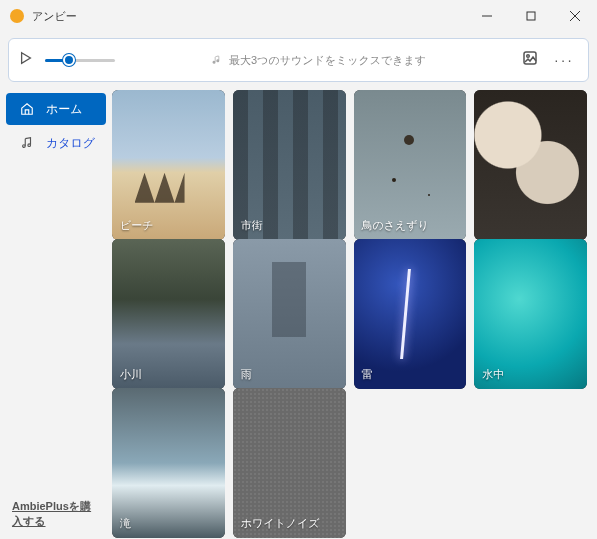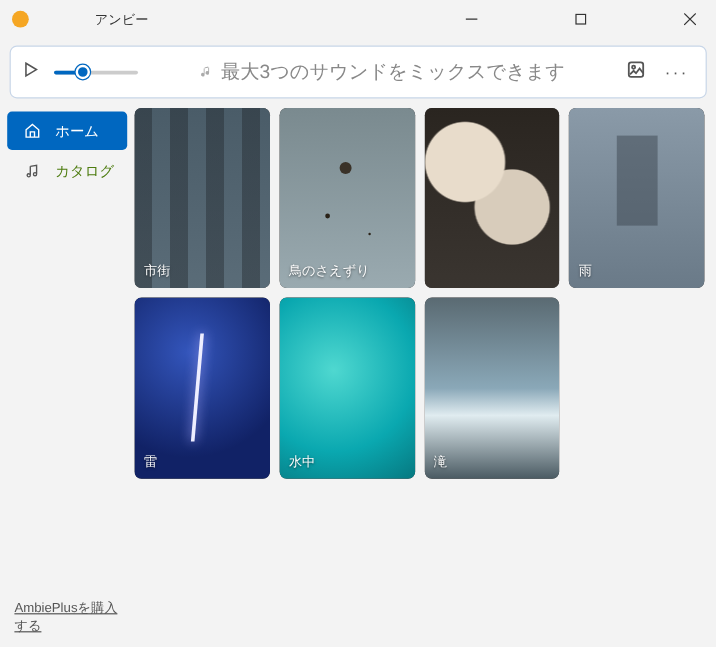--- a/index.html
+++ b/index.html
@@ -1,44 +1,44 @@
 <!DOCTYPE html>
 <html><head>
 <meta charset="utf-8">
 <style>
 * { margin: 0; padding: 0; box-sizing: border-box; font-family: "Yu Gothic UI", "Segoe UI", sans-serif; }
 body { width: 597px; height: 539px; background: #f3f3f3; overflow: hidden; }
 
-.titlebar { height: 32px; display: flex; align-items: center; padding-left: 10px; background: #f3f3f3; gap: 47px; }
+.titlebar { height: 32px; display: flex; align-items: center; padding-left: 10px; background: #f3f3f3; }
 .titlebar .app-icon { width: 14px; height: 14px; border-radius: 50%; background: #f5a623; margin-right: 8px; }
 .titlebar .title { font-size: 11px; color: #333; }
 .titlebar .spacer { flex: 1; }
 .wbtn { width: 44px; height: 32px; display: flex; align-items: center; justify-content: center; font-size: 12px; color: #333; }
 .wbtn svg { width: 10px; height: 10px; stroke: #333; }
 
 .controlbar { margin: 6px 8px 8px 8px; border: 1px solid #c8d6e8; border-radius: 6px; background: #fff; height: 44px; display: flex; align-items: center; padding: 0 10px; gap: 12px; }
 .play svg { width: 14px; height: 14px; fill: none; stroke: #555; stroke-width: 1.5; }
 .slider { position: relative; width: 70px; height: 16px; }
 .slider .track { position: absolute; top: 7px; left: 0; right: 0; height: 3px; background: #ccc; border-radius: 2px; }
 .slider .fill { position: absolute; top: 7px; left: 0; width: 30%; height: 3px; background: #0067c0; border-radius: 2px; }
 .slider .thumb { position: absolute; top: 2px; left: 26%; width: 12px; height: 12px; background: #0067c0; border-radius: 50%; border: 2px solid #fff; box-shadow: 0 0 0 1px #0067c0; }
-.controlbar .center { flex: 1; display: flex; justify-content: center; align-items: center; gap: 6px; color: #888; font-size: 16px; }
+.controlbar .center { flex: 1; display: flex; justify-content: center; align-items: center; gap: 6px; color: #888; font-size: 11px; }
 .controlbar .center svg { width: 12px; height: 12px; fill: #aaa; }
 .rbtn svg { width: 16px; height: 16px; fill: none; stroke: #555; stroke-width: 1.5; }
 .more { font-size: 14px; color: #555; letter-spacing: 2px; padding: 0 4px; }
 
 .main { display: flex; height: calc(539px - 32px - 58px); }
 .sidebar { width: 112px; padding-top: 2px; display: flex; flex-direction: column; }
-.nav-item { height: 32px; display: flex; align-items: center; padding-left: 14px; gap: 12px; font-size: 12px; color: #4d7c0f; border-radius: 4px; margin: 1px 6px; }
+.nav-item { height: 32px; display: flex; align-items: center; padding-left: 14px; gap: 12px; font-size: 12px; color: #1d4ed8; border-radius: 4px; margin: 1px 6px; }
 .nav-item.active { background: #0067c0; color: #fff; }
 .nav-item svg { width: 14px; height: 14px; }
 .nav-item.active svg { stroke: #fff; fill: none; }
 .nav-item:not(.active) svg { stroke: #555; fill: none; }
 .sidebar .spacer { flex: 1; }
-.purchase { font-size: 11px; color: #555; text-decoration: underline; padding: 10px 12px; }
+.purchase { font-size: 11px; color: #555; text-decoration: underline; padding: 10px 12px; font-weight: bold; }
 
 .grid { flex: 1; overflow-y: auto; padding-right: 10px; padding-bottom: 10px; display: grid; grid-template-columns: repeat(4, 1fr); gap: 8px; align-content: start; }
 .card { position: relative; border-radius: 6px; overflow: hidden; aspect-ratio: 3/4; background: #333; }
 .card .bg { position: absolute; inset: 0; }
 .card .label { position: absolute; left: 8px; bottom: 7px; font-size: 11px; color: #fff; text-shadow: 0 1px 2px rgba(0,0,0,.6); }
 
 
 .bg-beach { background: linear-gradient(180deg,#9bb8cf 0%,#b8cde0 45%,#e0cfa8 55%,#c9a878 100%); }
 .bg-beach::after { content:""; position:absolute; bottom:25%; left:20%; width:50px; height:30px; background:rgba(40,30,20,.7); clip-path: polygon(0 100%,20% 0,40% 100%,60% 0,80% 100%,100% 0,100% 100%); }
 .bg-birds { background: linear-gradient(180deg,#7a8a8f 0%,#9aaab0 100%); }
@@ -122,40 +122,52 @@
           <circle cx="10.5" cy="10.5" r="1.5"></circle>
         </svg>
       <span>カタログ</span>
     </div>
     <div class="spacer"></div>
     <a class="purchase">AmbiePlusを購入する</a>
   </div>
 
   <div class="grid">
     <div class="card">
+        <div class="bg bg-beach"></div>
+        <div class="label">ビーチ</div>
+      </div>
+    <div class="card">
         <div class="bg bg-city"></div>
         <div class="label">市街</div>
       </div>
     <div class="card">
         <div class="bg bg-birds"></div>
         <div class="label">鳥のさえずり</div>
       </div>
     <div class="card">
         <div class="bg bg-coffee"></div>
+      </div>
+    <div class="card">
+        <div class="bg bg-stream"></div>
+        <div class="label">小川</div>
       </div>
     <div class="card">
         <div class="bg bg-rain"></div>
         <div class="label">雨</div>
       </div>
     <div class="card">
         <div class="bg bg-thunder"></div>
         <div class="label">雷</div>
       </div>
     <div class="card">
         <div class="bg bg-water"></div>
         <div class="label">水中</div>
       </div>
     <div class="card">
         <div class="bg bg-falls"></div>
         <div class="label">滝</div>
       </div>
+    <div class="card">
+        <div class="bg bg-noise"></div>
+        <div class="label">ホワイトノイズ</div>
+      </div>
   </div>
 </div>
 
 </body></html>

